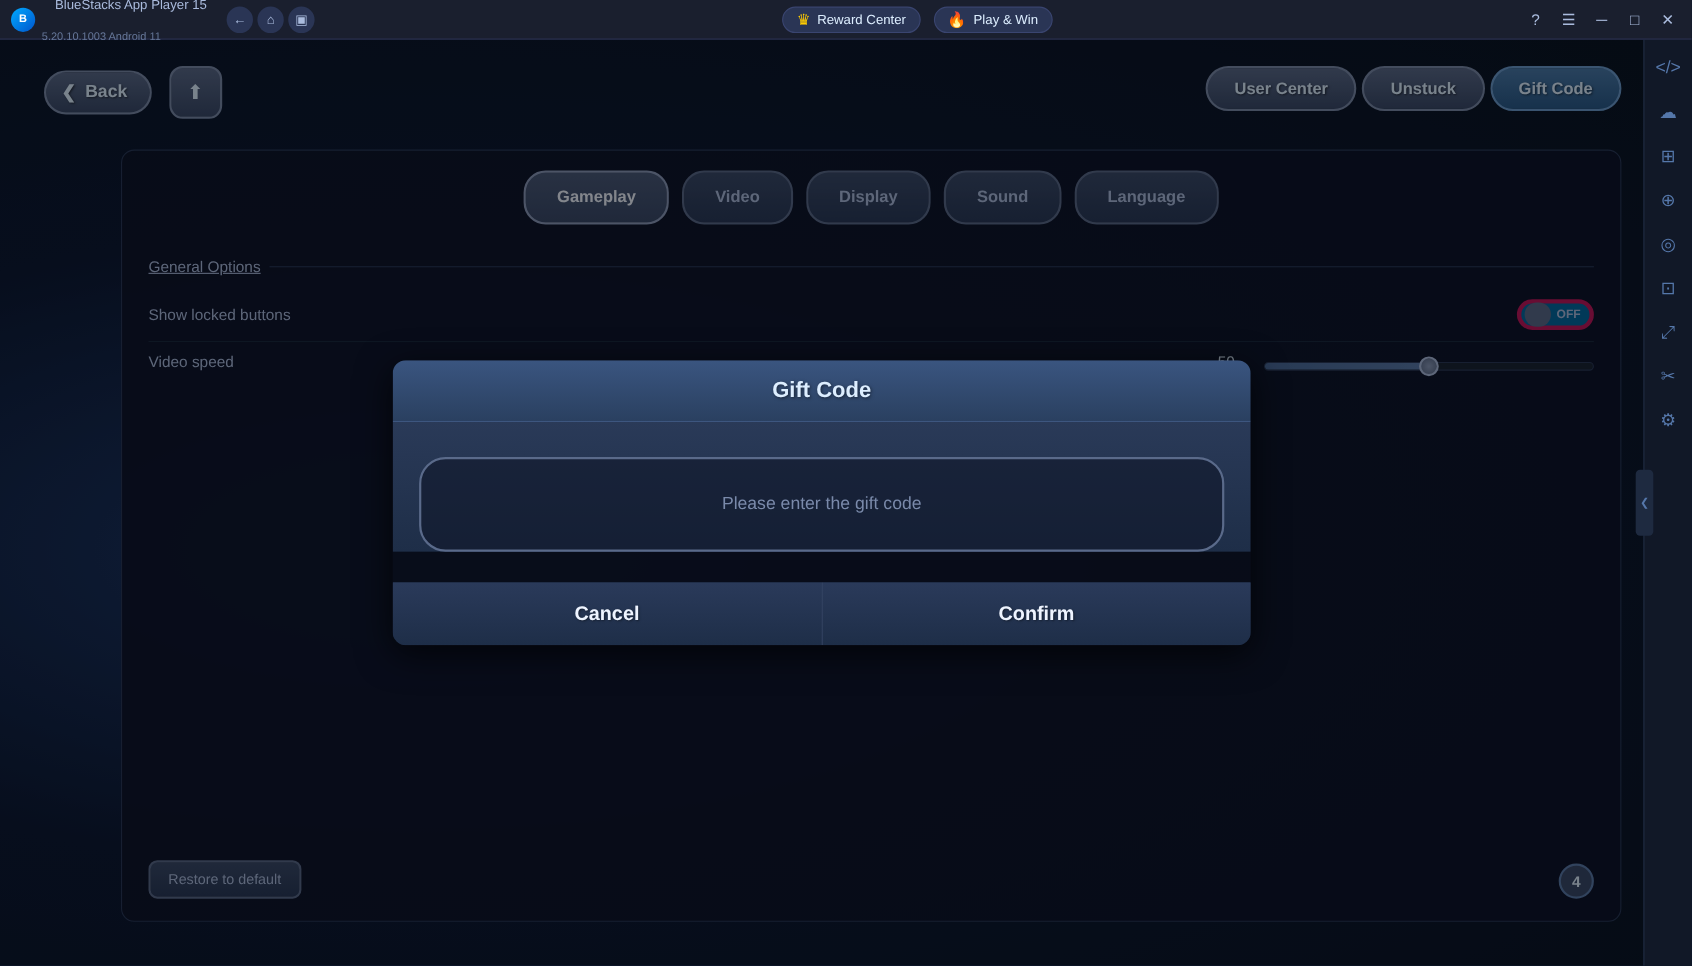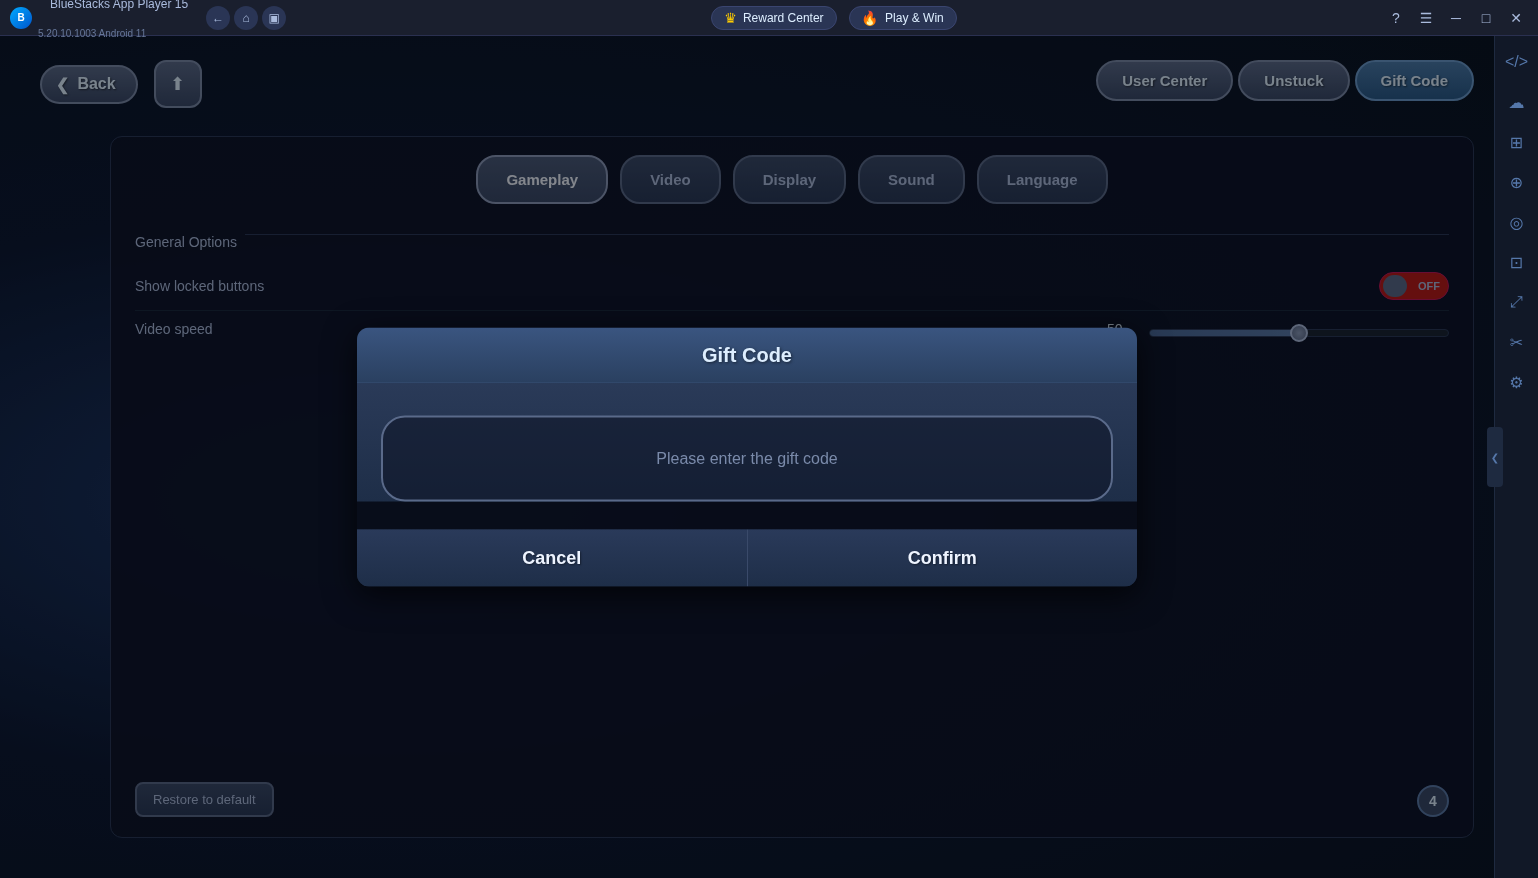--- a/index.html
+++ b/index.html
@@ -317,22 +317,23 @@
     
     .settings-content {
       padding: 16px 24px;
     }
 
     .section-title {
       color: #aabbdd;
       font-size: 14px;
       margin-bottom: 12px;
       display: flex;
-      align-items: flex-start;
+      align-items: center;
       gap: 8px;
+      text-decoration: underline;
     }
 
     .section-divider {
       flex: 1;
       height: 1px;
       background: #2a3a5a;
     }
 
     
     .option-row {
@@ -349,22 +350,22 @@
       width: 70px;
       height: 28px;
       border-radius: 14px;
       position: relative;
       cursor: pointer;
       display: flex;
       align-items: center;
     }
 
     .toggle.off {
-      background: #b91c1c;
-      border: 1px solid #be185d;
+      background: #0369a1;
+      border: 4px solid #be185d;
     }
 
     .toggle-label {
       position: absolute;
       right: 8px;
       color: #aabbdd;
       font-size: 11px;
       font-weight: bold;
     }
 

